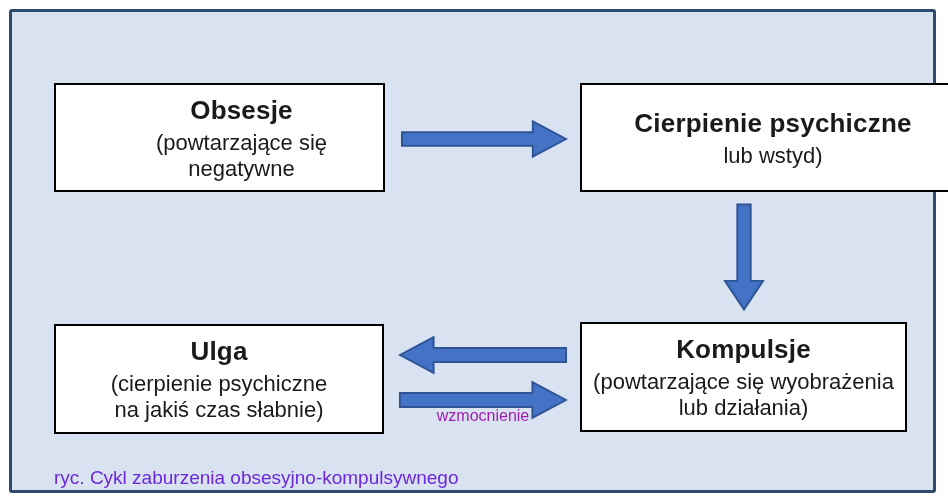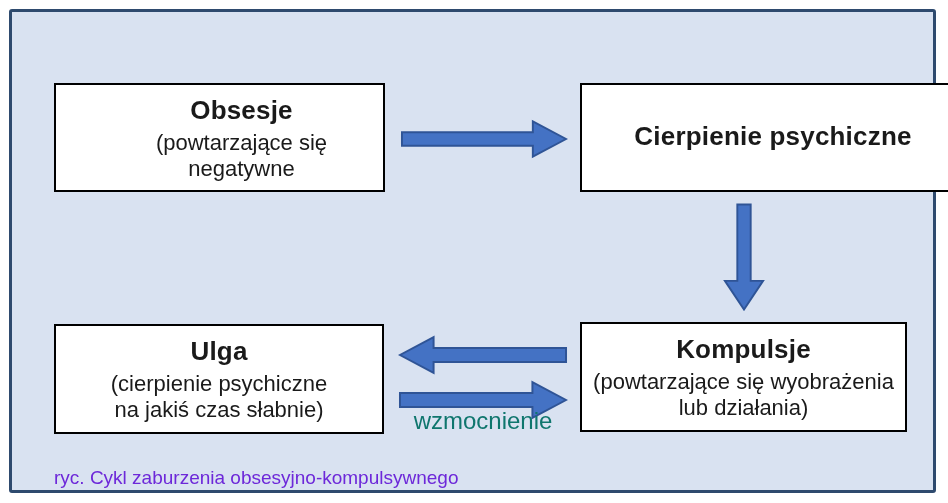--- a/index.html
+++ b/index.html
@@ -55,22 +55,22 @@
   #arrow-down   { left: 711px; top: 189px; width: 42px;  height: 112px; }
   #arrow-left   { left: 386px; top: 323px; width: 170px; height: 40px; }
   #arrow-bottom { left: 386px; top: 368px; width: 170px; height: 40px; }
   .arrow-shape { stroke-width: 2; stroke-linejoin: miter; }
 
   .edge-label {
     position: absolute;
     left: 396px; top: 395px;
     width: 150px;
     text-align: center;
-    font-size: 24px;
-    color: #0f766e;
+    font-size: 16px;
+    color: #a21caf;
   }
   .caption {
     position: absolute;
     left: 42px; top: 455px;
     font-size: 19px;
     color: #6d28d9;
   }
 </style>
 </head>
 <body>
@@ -78,20 +78,21 @@
 <div class="page">
   <div class="frame">
 
     <div class="node" id="box-obsesje">
       <div class="node-title">Obsesje</div>
       <div class="node-sub">(powtarzające się negatywne</div>
     </div>
 
     <div class="node" id="box-cierpienie">
       <div class="node-title">Cierpienie psychiczne</div>
+      <div class="node-sub">lub wstyd)</div>
     </div>
 
     <div class="node" id="box-kompulsje">
       <div class="node-title">Kompulsje</div>
       <div class="node-sub">(powtarzające się wyobrażenia</div>
       <div class="node-sub">lub działania)</div>
     </div>
 
     <div class="node" id="box-ulga">
       <div class="node-title">Ulga</div>

